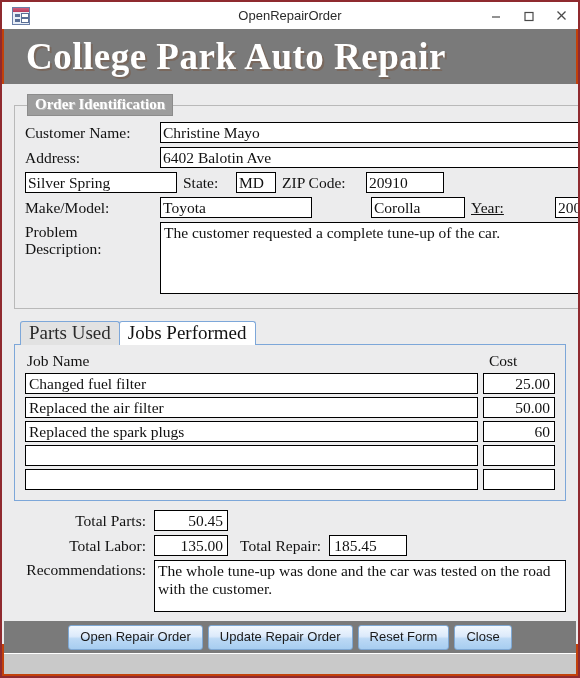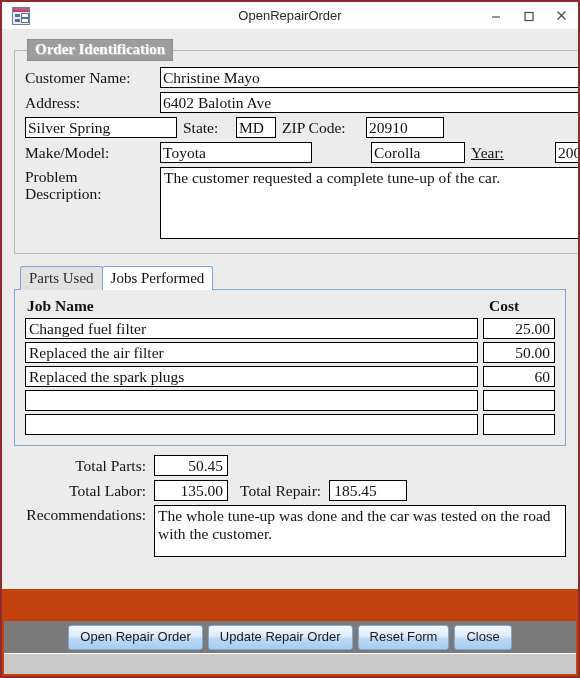--- a/index.html
+++ b/index.html
@@ -185,21 +185,21 @@
   .tabstrip {
     margin-top: 12px;
     display: flex;
     align-items: flex-end;
     padding-left: 6px;
     height: 24px;
     position: relative;
     z-index: 2;
   }
   .tab {
-    font-size: 15px;
+    font-size: 19px;
     color: #2b2b2b;
     padding: 2px 8px 3px 8px;
     border: 1px solid #7da7d9;
     border-bottom: none;
     background: #e2e2e2;
     border-radius: 3px 3px 0 0;
     margin-right: -1px;
     line-height: 18px;
   }
   .tab.active {
@@ -212,21 +212,21 @@
     border: 1px solid #7da7d9;
     background: #ececed;
     padding: 6px 10px 10px 10px;
     margin-top: -1px;
     position: relative;
     z-index: 1;
   }
 
   .tblhead {
     display: flex;
-    font-weight: bold;
+    font-weight: normal;
     font-size: 15.5px;
     color: #111;
     padding: 1px 0 3px 2px;
   }
   .tblhead .h-name { flex: 1 1 auto; }
   .tblhead .h-cost { width: 72px; flex: none; text-align: left; padding-left: 6px; }
 
   .trow { display: flex; margin-bottom: 3px; }
   .trow .c-name {
     flex: 1 1 auto;
@@ -344,20 +344,23 @@
       </div>
       <div class="tb-btn">
         <svg width="13" height="13" viewBox="0 0 13 13">
             <line x1="2.5" y1="2.5" x2="10.5" y2="10.5" stroke="#4a4a4a" stroke-width="1.3"></line>
             <line x1="10.5" y1="2.5" x2="2.5" y2="10.5" stroke="#4a4a4a" stroke-width="1.3"></line>
           </svg>
       </div>
     </div>
   </div>
 
+  <div class="banner">
+    <div class="banner-title">College Park Auto Repair</div>
+  </div>
 
   <div class="formbody">
 
     <fieldset class="group">
       <legend>Order Identification</legend>
 
       <div class="row">
         <span class="lbl w1">Customer Name:</span>
         <input class="fld full" value="Christine Mayo" style="">
       </div>

